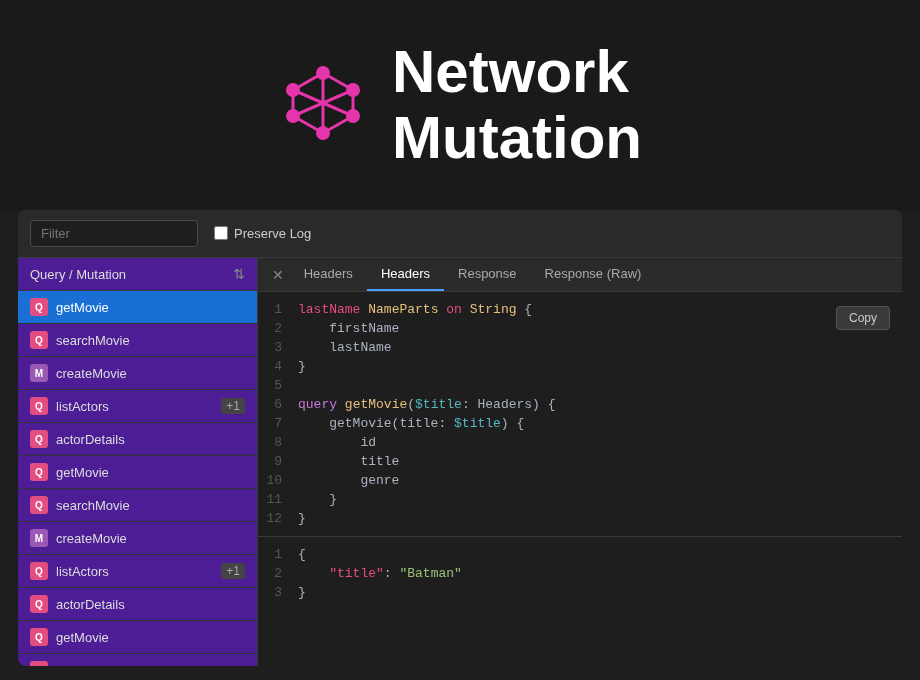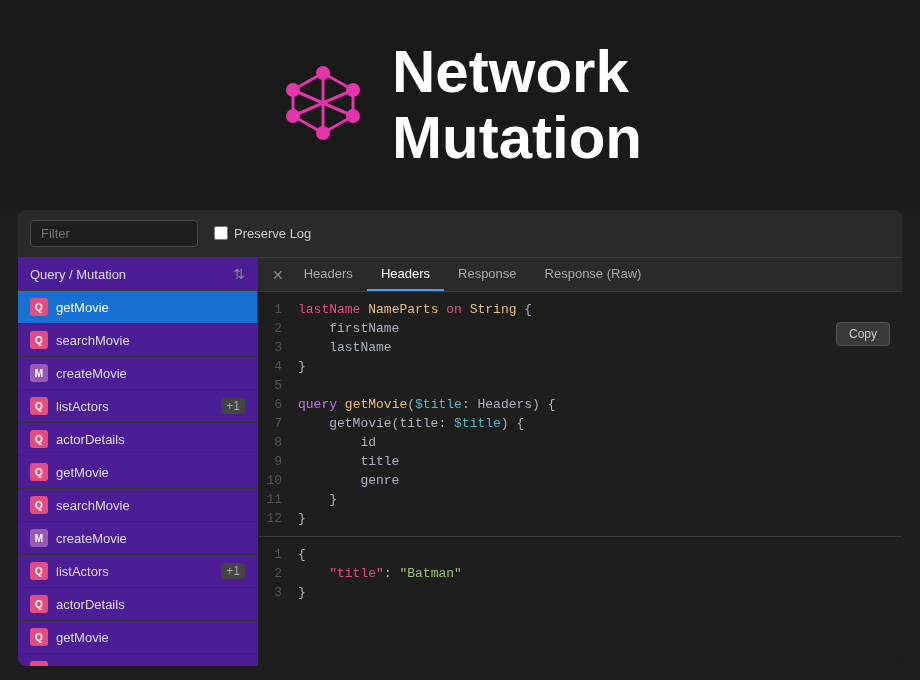--- a/index.html
+++ b/index.html
@@ -204,21 +204,21 @@
       position: relative;
     }
 
     
     .request-section {
       padding-bottom: 4px;
       position: relative;
     }
     .copy-btn {
       position: absolute;
-      top: 22px;
+      top: 6px;
       right: 12px;
       background: #3a3a3a;
       border: 1px solid #555;
       color: #ccc;
       padding: 4px 12px;
       border-radius: 4px;
       font-size: 12px;
       cursor: pointer;
     }
 

